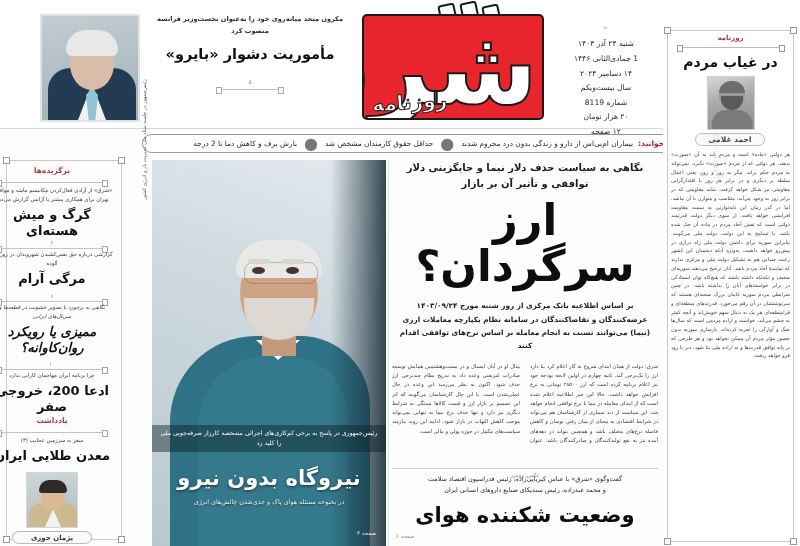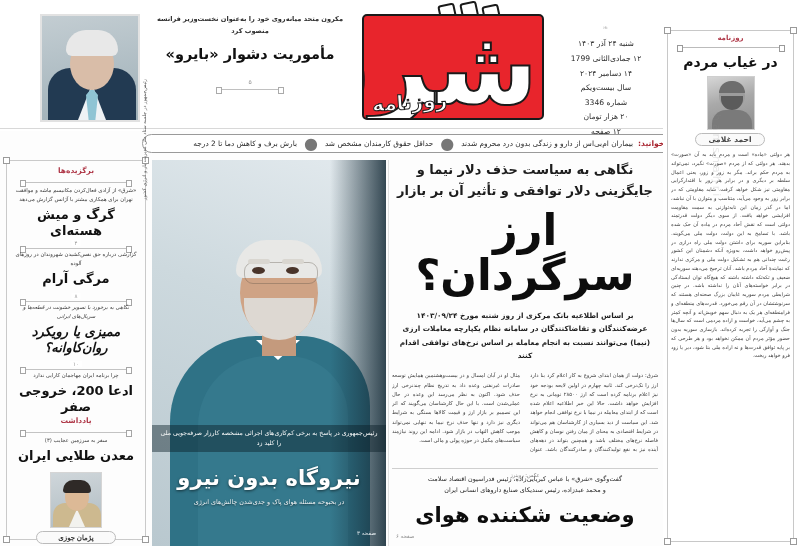--- a/index.html
+++ b/index.html
@@ -261,21 +261,21 @@
   }
   .ticker-label {
     font-size: 7.6px; font-weight: bold; color: #a8232e;
   }
   .ticker-items { font-size: 7.4px; color: #2a2a2a; }
   .ticker-sep { color: #777; padding: 0 2px; }
 
   
   .briefs {
     position: absolute; top: 160px; left: 6px;
-    width: 140px; height: 380px;
+    width: 116px; height: 380px;
   }
   .briefs-frame {
     position: absolute; inset: 0;
     border: 1px solid #cacaca;
   }
   .b-corner {
     position: absolute; width: 7px; height: 7px;
     border: 1px solid #9a9a9a; background: #fff;
   }
   .b-corner.tl { top: -4px; left: -4px; }
@@ -444,21 +444,21 @@
     position: absolute; bottom: 10px; right: 10px;
     font-size: 5.6px; color: #e6ecef;
   }
 
   
   .lead {
     position: absolute; top: 160px; left: 392px;
     width: 266px; height: 310px;
   }
   .lead-kicker {
-    font-size: 13px; font-weight: bold; color: #1d1d1d;
+    font-size: 10px; font-weight: bold; color: #1d1d1d;
     text-align: center; line-height: 1.6;
   }
   .lead-title {
     margin-top: 6px;
     font-size: 43px; font-weight: bold; color: #0d0d0d;
     text-align: center; line-height: 1.06;
     letter-spacing: -1px;
   }
   .lead-standfirst {
     margin-top: 10px;
@@ -538,24 +538,24 @@
       <div class="logo-dot d3"></div>
       <div class="logo-red">
         <div class="logo-glyph">شرق</div>
         <div class="logo-sub">روزنامه</div>
       </div>
     </div>
 
     <div class="date-block">
       <div class="ornament">❧</div>
       <div>شنبه ۲۴ آذر ۱۴۰۳</div>
-      <div>۱۲ جمادی‌الثانی 1799</div>
+      <div>1 جمادی‌الثانی ۱۴۴۶</div>
       <div>۱۴ دسامبر ۲۰۲۴</div>
       <div>سال بیست‌ویکم</div>
-      <div>شماره 3346</div>
+      <div>شماره 8119</div>
       <div>۲۰ هزار تومان</div>
       <div>۱۲ صفحه</div>
     </div>
 
     <div class="corner-logo">
       <div class="corner-logo-text">جباره</div>
     </div>
   </div>
 
   <div class="divider-top"></div>
@@ -616,21 +616,21 @@
       <div class="brief-kicker">سفر به سرزمین عجایب (۳)</div>
       <div class="brief-title">معدن طلایی ایران</div>
     </div>
 
     <div class="note-photo" style="top:312px;">
       <div class="np-suit"></div>
       <div class="np-shirt"></div>
       <div class="np-face"></div>
       <div class="np-hair"></div>
     </div>
-    <div class="note-byline" style="top:371px;font-family:Liberation Serif, serif;">پژمان جوزی</div>
+    <div class="note-byline" style="top:371px;">پژمان جوزی</div>
 
   </div>
 
   <div class="main-photo">
     <div class="mp-bg"></div>
     <div class="mp-body"></div>
     <div class="mp-body2"></div>
     <div class="mp-collar"></div>
     <div class="mp-neck"></div>
     <div class="mp-head"></div>

